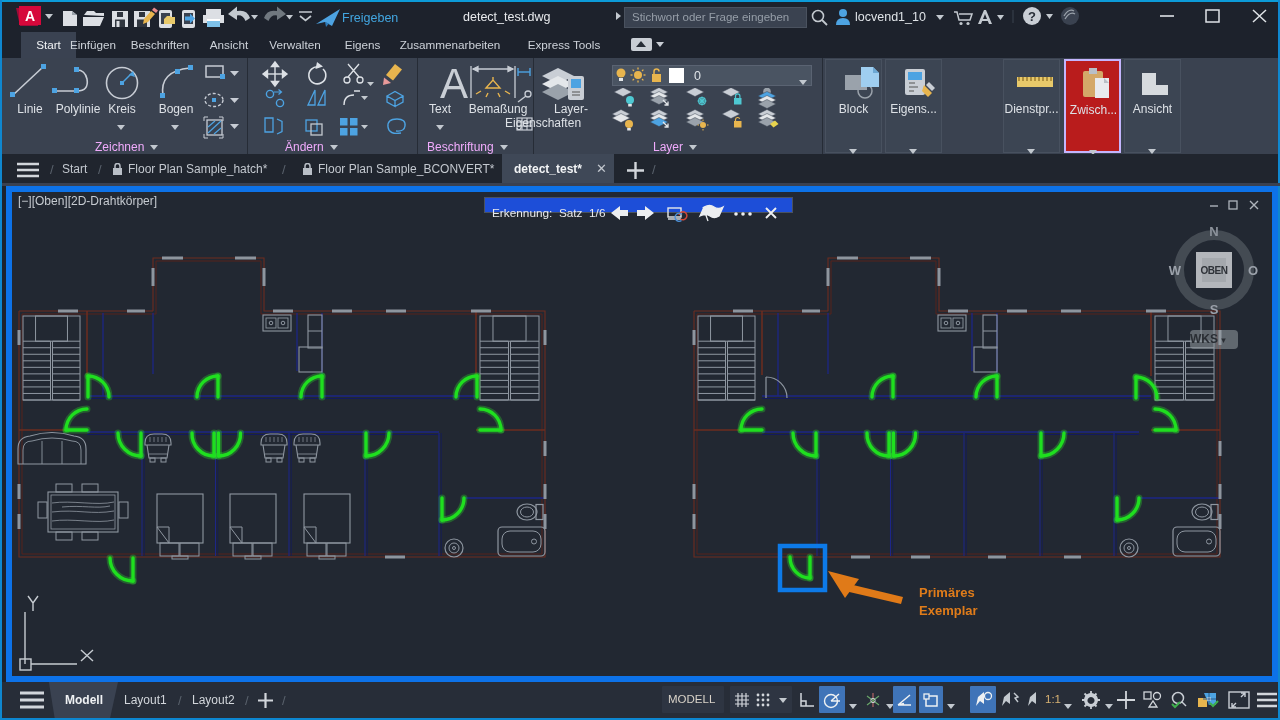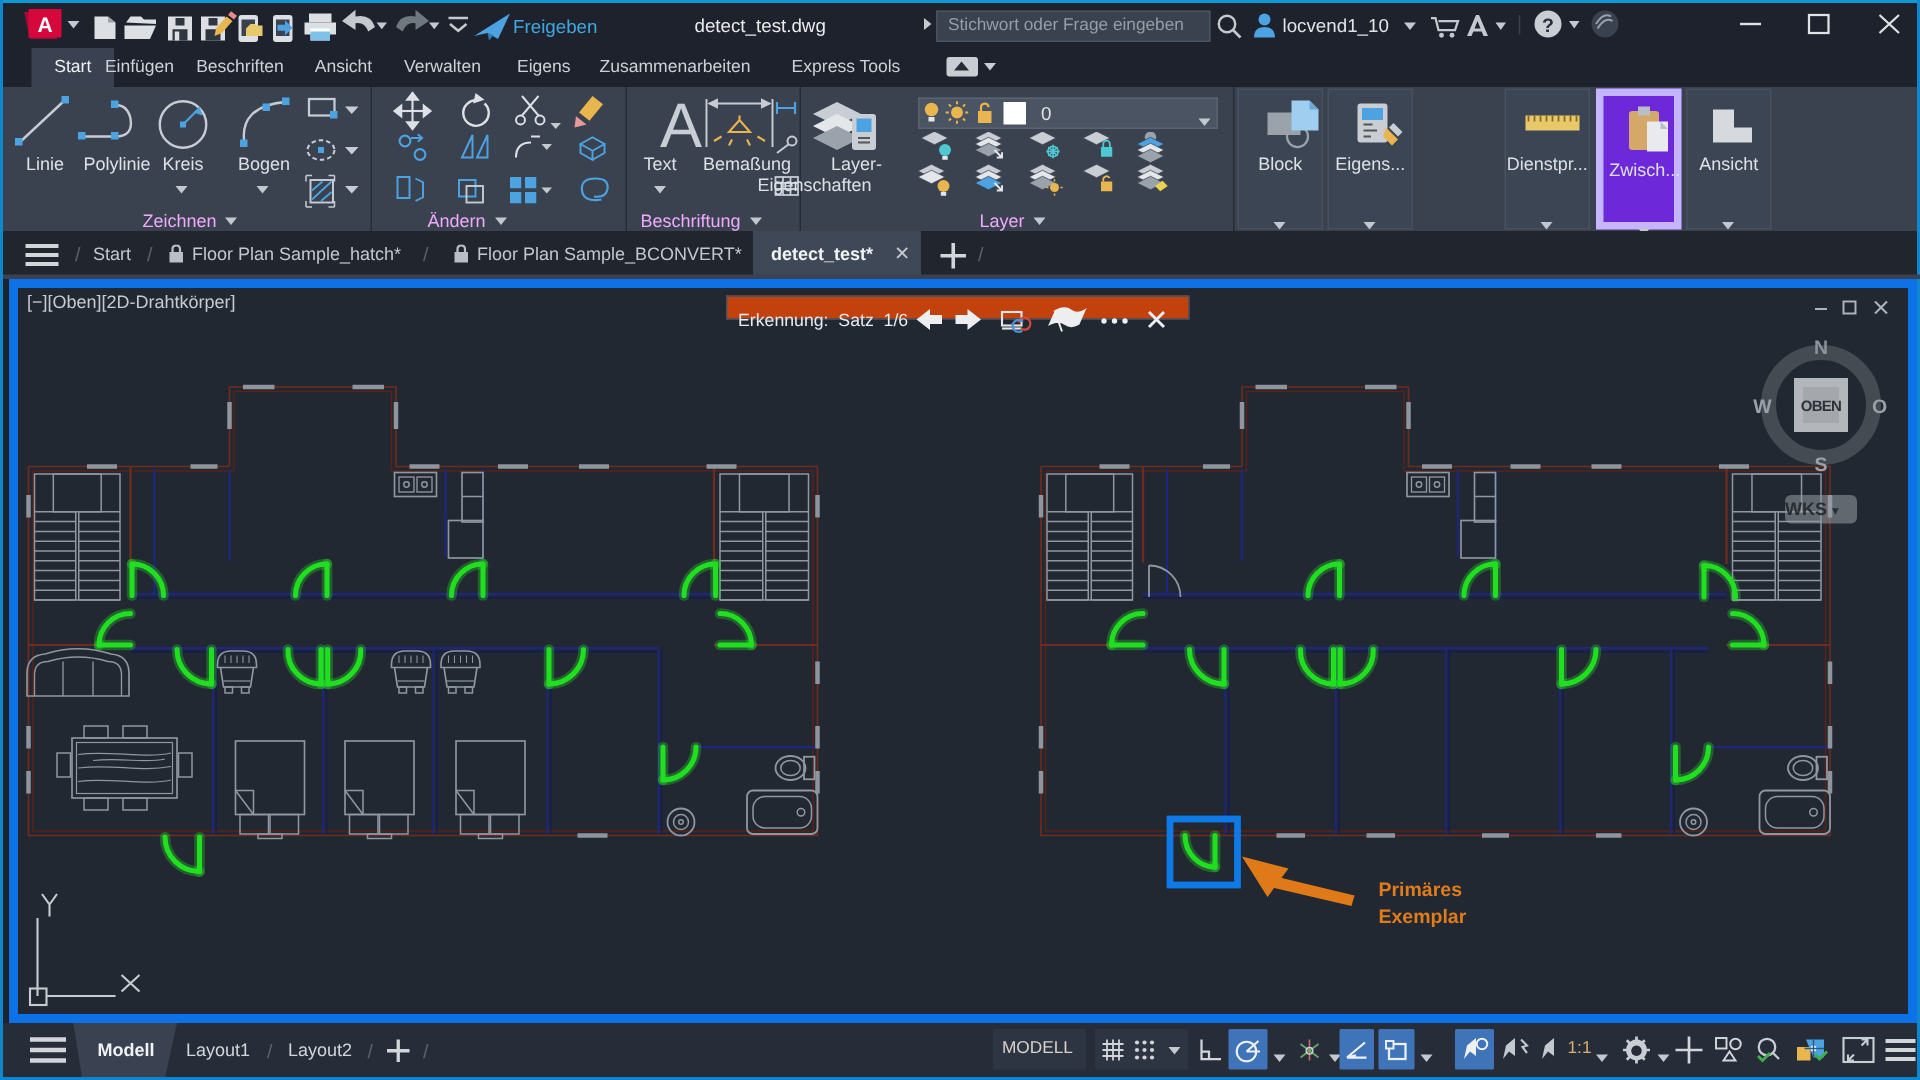--- a/index.html
+++ b/index.html
@@ -13,21 +13,21 @@
 #ribbon{left:0;top:58px;width:100%;height:96px;background:#3a4250}
 .psep{position:absolute;top:0;width:1px;height:96px;background:#262c36}
 .plabel{position:absolute;top:82px;height:14px;font-size:12px;color:#f0abfc;white-space:nowrap}
 .caret{display:inline-block;width:0;height:0;border-left:4.5px solid transparent;border-right:4.5px solid transparent;border-top:5px solid #c2c8cf;vertical-align:middle;margin-left:6px}
 .biglabel{position:absolute;font-size:12px;color:#dde1e6;text-align:center;white-space:nowrap}
 #filetabs{left:0;top:154px;width:100%;height:32px;background:#20252e;color:#c3c8cf;font-size:12px}
 .ftsep{color:#5a626d;font-size:13px}
 #canvasframe{left:4px;top:186px;width:1272px;height:496px;background:#0d72e8}
 #canvas{left:10px;top:192px;width:1260px;height:484px;background:#222832;overflow:hidden}
 #vptext{left:6px;top:2px;color:#c6cbd1;font-size:12px}
-#dtoolbar{left:472px;top:5px;width:309px;height:16px;background:#c2410c;border:1px solid #4a525f;color:#e8eaee;font-size:12px}
+#dtoolbar{left:472px;top:5px;width:309px;height:16px;background:#1d4ed8;border:1px solid #4a525f;color:#e8eaee;font-size:12px}
 #viewcube{left:1151px;top:27px;width:104px;height:104px}
 #wks{left:1178px;top:138px;width:48px;height:19px;background:rgba(150,156,163,0.55);border-radius:4px;color:#2a2e34;font-size:12px;font-weight:bold;line-height:19px;text-align:left}
 #statusbar{left:0;top:682px;width:100%;height:36px;background:#272d38;color:#c9ced5}
 .sbtn{position:absolute;top:4px;height:27px;background:#2e3542;border-radius:1px}
 .sbtn.hl{background:#3f74b8}
 #mtab{font-size:12px;color:#d2d6db}
 </style></head><body>
 <div id="app">
 <div class="abs" id="topline"></div>
 
@@ -350,21 +350,21 @@
         <div class="abs" style="left:23px;top:82px"><span class="caret" style="margin:0"></span></div>
       </div>
       <div class="abs" style="left:1001px;top:1px;width:57px;height:94px;background:#3c4553;border:1px solid #48515f">
         <svg class="abs" style="left:5px;top:5px" width="50" height="36" viewBox="0 0 50 36">
           <rect x="8" y="12" width="36" height="10" fill="#e8c96a"></rect>
           <path d="M10,12 v4 m4,-4 v4 m4,-4 v4 m4,-4 v4 m4,-4 v4 m4,-4 v4 m4,-4 v4 m4,-4 v4 m4,-4 v4" stroke="#8a6a20" stroke-width="1.2"></path>
         </svg>
         <div class="abs" style="left:0;top:42px;width:55px;text-align:center;font-size:12px;color:#dde1e6;white-space:nowrap;overflow:hidden">Dienstpr...</div>
         <div class="abs" style="left:23px;top:82px"><span class="caret" style="margin:0"></span></div>
       </div>
-      <div class="abs" style="left:1062px;top:1px;width:57px;height:94px;background:#6d28d9;border:5px solid #c4b5fd">
+      <div class="abs" style="left:1062px;top:1px;width:57px;height:94px;background:#b91c1c;border:2px solid #c4b5fd">
         <svg class="abs" style="left:5px;top:5px" width="50" height="36" viewBox="0 0 50 36">
           <rect x="12" y="5" width="20" height="26" rx="2" fill="#d4a868"></rect>
           <rect x="18" y="2" width="8" height="6" fill="#b9bfc7"></rect>
           <path d="M24,12 h14 v20 h-14 z" fill="#e8eaee"></path>
           <path d="M33,12 l5,5 h-5 z" fill="#b9bfc7"></path>
         </svg>
         <div class="abs" style="left:0;top:42px;width:55px;text-align:center;font-size:12px;color:#dde1e6;white-space:nowrap;overflow:hidden">Zwisch...</div>
         <div class="abs" style="left:23px;top:82px"><span class="caret" style="margin:0"></span></div>
       </div>
       <div class="abs" style="left:1122px;top:1px;width:57px;height:94px;background:#3c4553;border:1px solid #48515f">

